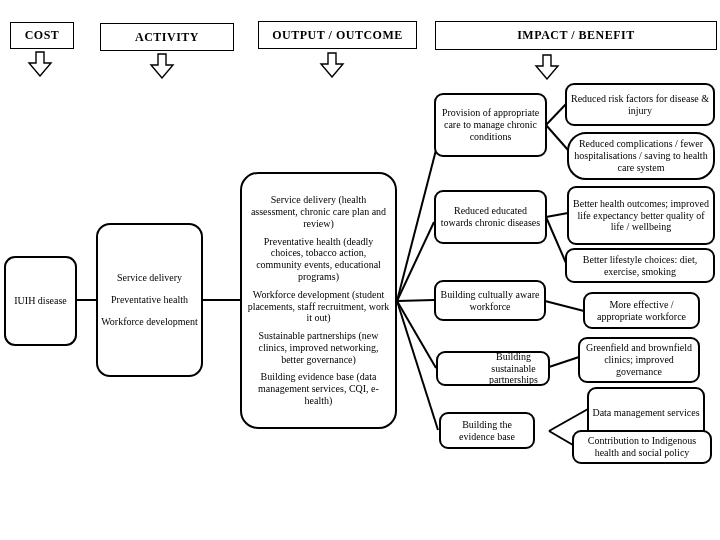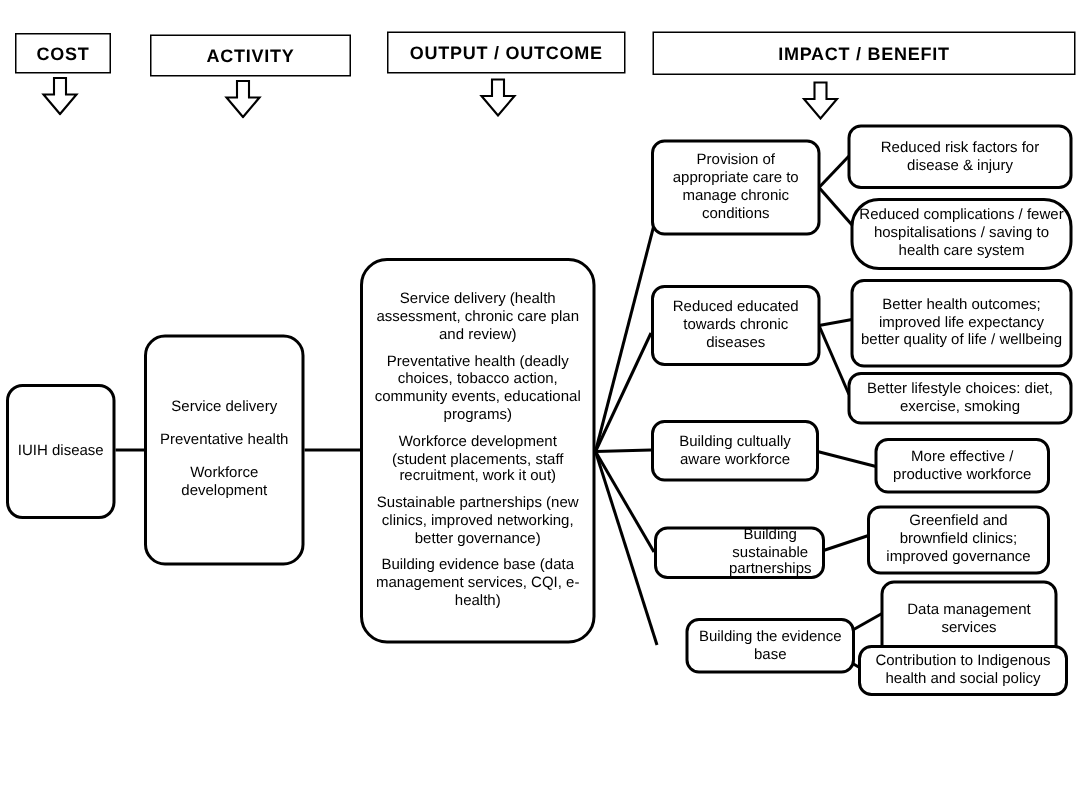--- a/index.html
+++ b/index.html
@@ -1,18 +1,18 @@
 <!DOCTYPE html>
 <html><head>
 <meta charset="utf-8">
 <style>
   html,body{margin:0;padding:0;background:#fff;}
   #canvas{
     position:relative;width:720px;height:540px;background:#ffffff;
-    font-family:Liberation Sans, sans-serif;color:#000;overflow:hidden;
+    font-family:Liberation Serif, serif;color:#000;overflow:hidden;
   }
   svg.lines{position:absolute;left:0;top:0;z-index:1;}
   .hdr{
     position:absolute;z-index:2;background:#fff;border:1px solid #000;
     display:flex;align-items:center;justify-content:center;
     font-weight:bold;font-size:12px;letter-spacing:.5px;text-align:center;
   }
   .blkarrow{position:absolute;z-index:2;}
   .rbox{
     position:absolute;z-index:2;background:#fff;border:2px solid #000;
@@ -109,38 +109,38 @@
   </div>
   <div class="rbox r8" style="left:434px;top:190px;width:113px;height:54px;">
     <span>Reduced educated towards chronic diseases</span>
   </div>
   <div class="rbox r8" style="left:434px;top:280px;width:112px;height:41px;">
     <span>Building cultually aware workforce</span>
   </div>
   <div class="rbox r8" style="left:436px;top:351px;width:114px;height:35px;padding-left:44px;">
     <span>Building sustainable partnerships</span>
   </div>
-  <div class="rbox r8" style="left:457px;top:412px;width:113px;height:37px;">
+  <div class="rbox r8" style="left:439px;top:412px;width:96px;height:37px;">
     <span>Building the evidence base</span>
   </div>
 
   <div class="rbox r8" style="left:565px;top:83px;width:150px;height:43px;">
     <span>Reduced risk factors for disease &amp; injury</span>
   </div>
   <div class="rbox r8" style="left:567px;top:132px;width:148px;height:48px;padding:2px 1px;border-radius:19px;">
     <span>Reduced complications / fewer hospitalisations / saving to health care system</span>
   </div>
   <div class="rbox r8" style="left:567px;top:186px;width:148px;height:59px;">
     <span>Better health outcomes; improved life expectancy better quality of life / wellbeing</span>
   </div>
   <div class="rbox r8" style="left:565px;top:248px;width:150px;height:35px;padding:2px 1px;">
     <span>Better lifestyle choices: diet, exercise, smoking</span>
   </div>
   <div class="rbox r8" style="left:583px;top:292px;width:117px;height:37px;">
-    <span>More effective / productive workforce</span>
+    <span>More effective / appropriate workforce</span>
   </div>
   <div class="rbox r8" style="left:578px;top:337px;width:122px;height:46px;">
     <span>Greenfield and brownfield clinics; improved governance</span>
   </div>
   <div class="rbox r8" style="left:587px;top:387px;width:118px;height:52px;">
     <span>Data management services</span>
   </div>
   <div class="rbox r8" style="left:572px;top:430px;width:140px;height:34px;padding:2px 1px;">
     <span>Contribution to Indigenous health and social policy</span>
   </div>

